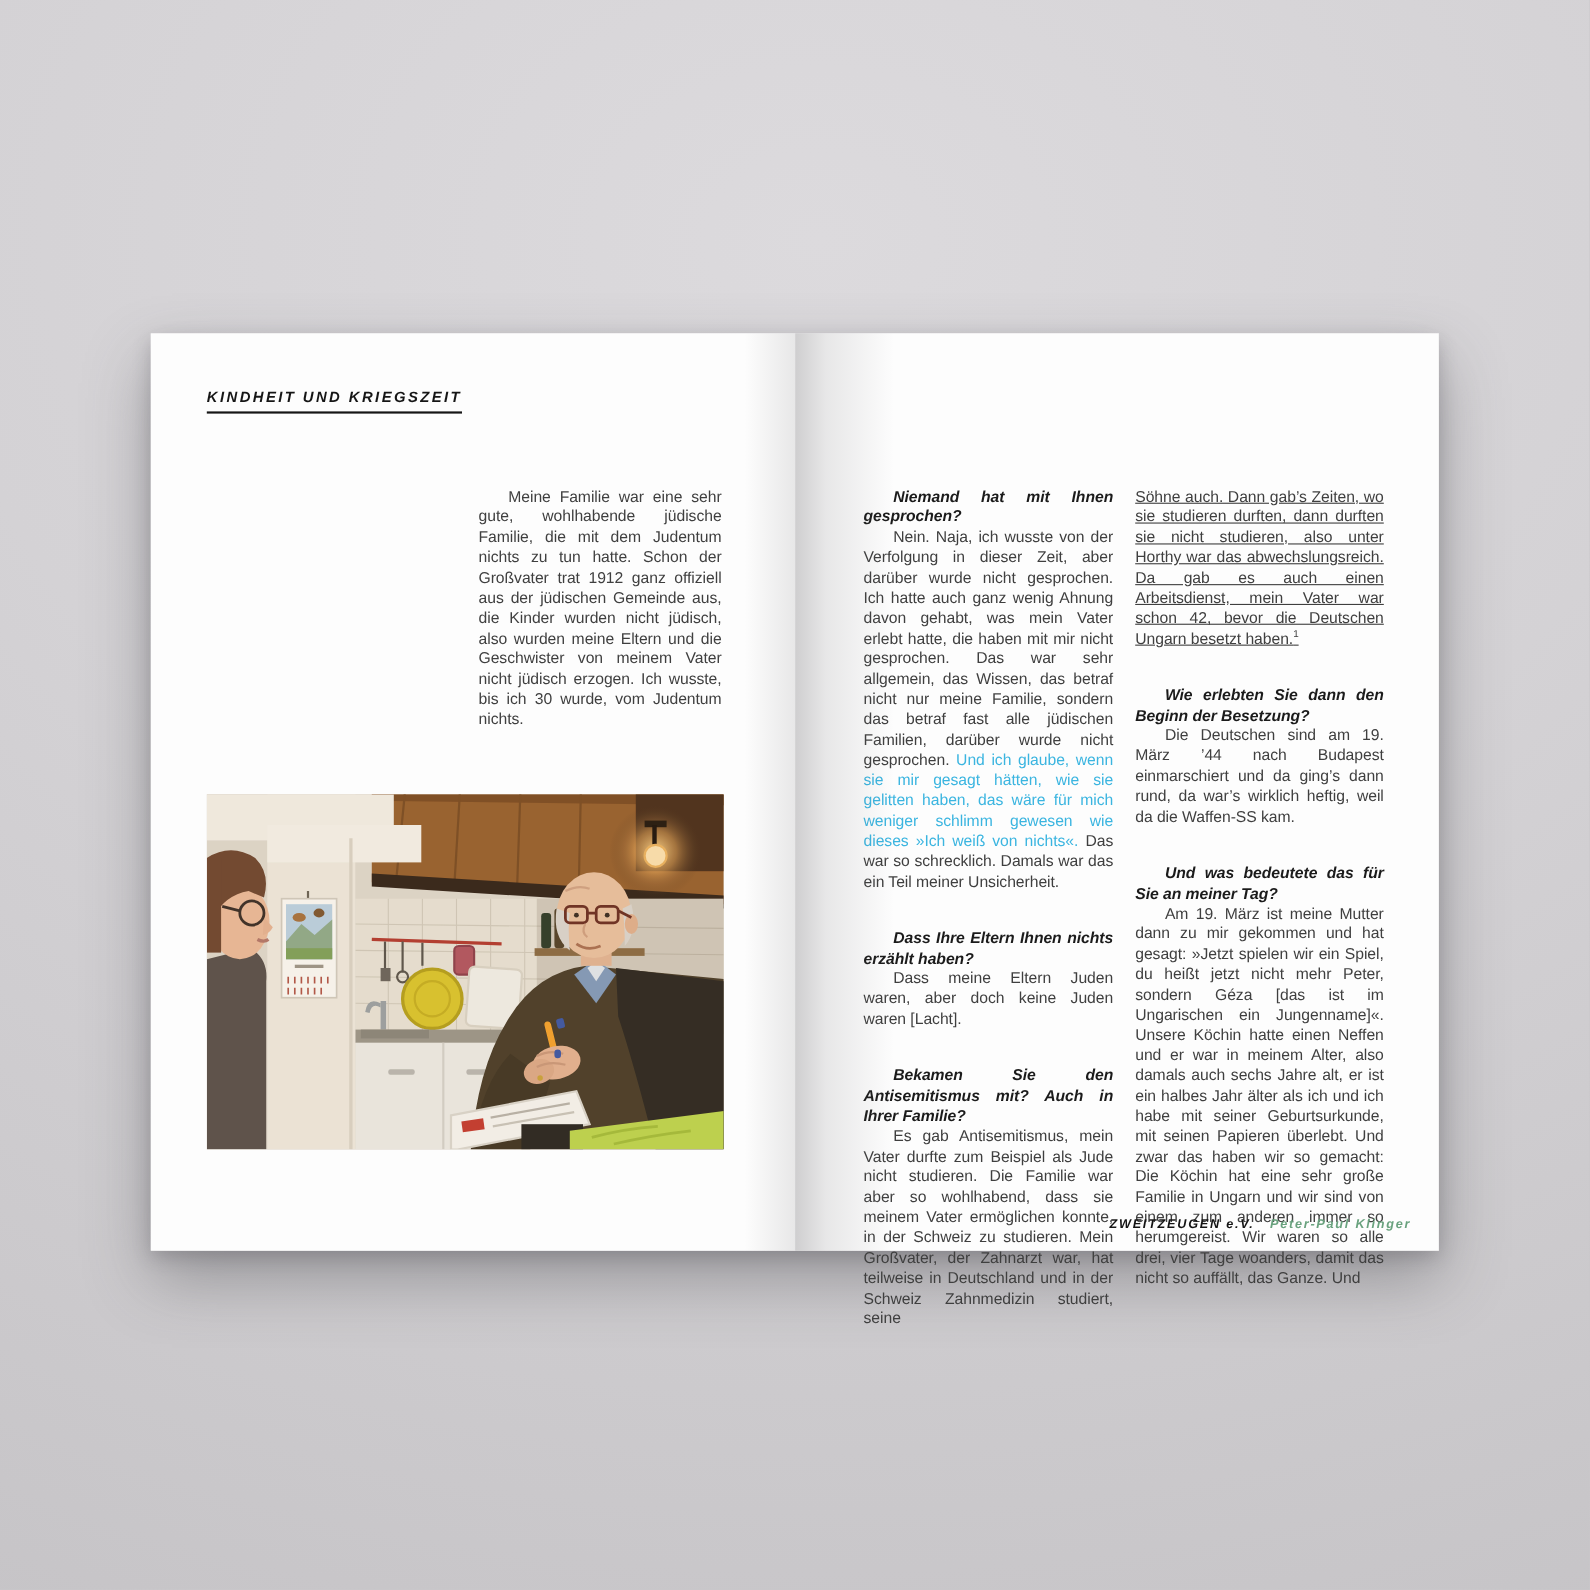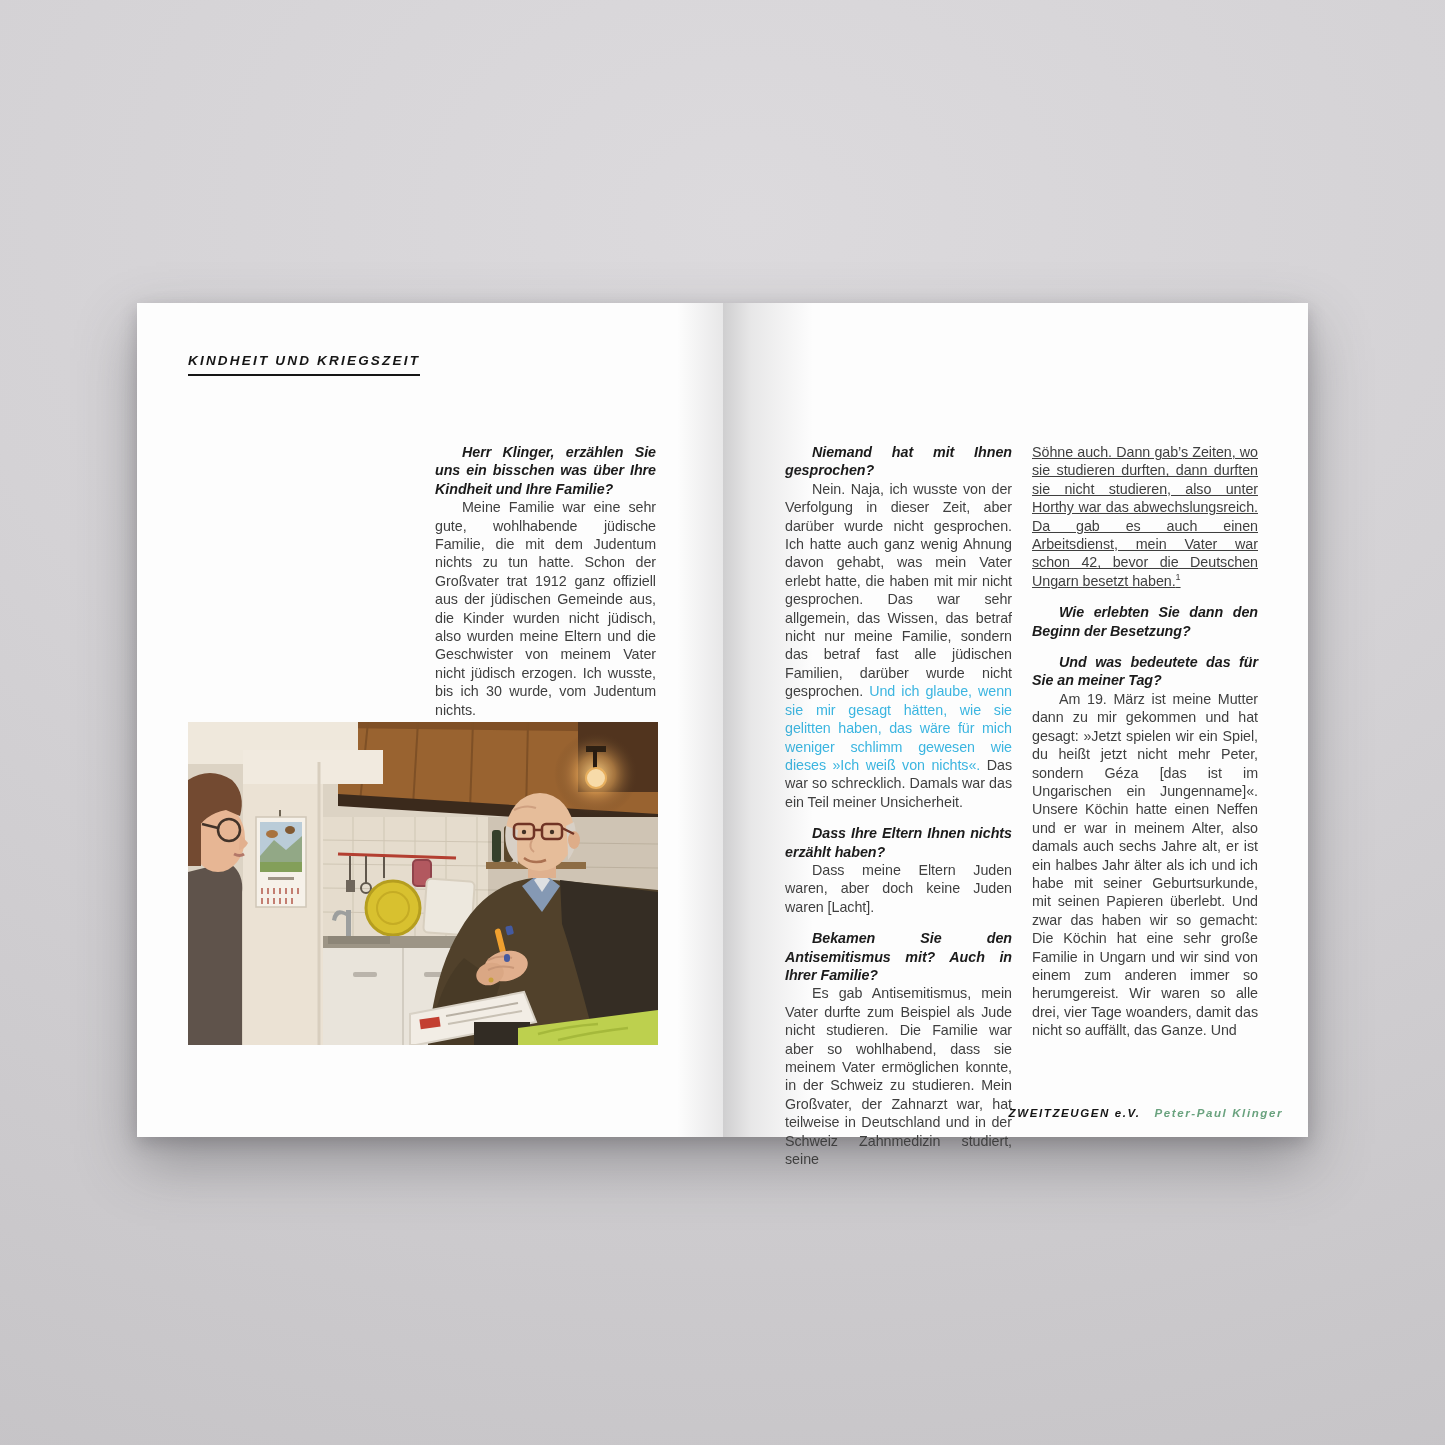--- a/index.html
+++ b/index.html
@@ -25,21 +25,21 @@
     font-size:13.5px;font-weight:bold;font-style:italic;letter-spacing:2.2px;
     color:#161616;padding-bottom:6px;border-bottom:2.5px solid #161616;white-space:nowrap;}
 
   .textcol{position:absolute;top:140px;text-align:justify;
     font-size:14.3px;line-height:18.4px;letter-spacing:-.05px;color:#3f3f3f;
     hyphens:none;}
   .lp-col{left:298px;width:221px;}
   .col1{left:62px;width:227px;}
   .col2{left:309px;width:226px;}
   .textcol p{margin:0;}
-  .textcol p.question{font-weight:bold;font-style:italic;color:#1b1b1b;margin-top:13px;}
+  .textcol p.question{font-weight:bold;font-style:italic;color:#1b1b1b;margin-top:33px;}
   .textcol p:first-child{margin-top:0;}
   .question,.answer{text-indent:27px;}
   .continuation{text-indent:0;text-decoration:underline;}
   .hl{color:var(--hl,#3bb5e0);}
   sup{font-size:9px;line-height:0;vertical-align:super;}
 
   .photo-frame{position:absolute;left:51px;top:419px;width:470px;height:323px;overflow:hidden;background:#ddd6cb;}
   .photo-frame svg{display:block;}
 
   .footer{position:absolute;right:25px;bottom:18px;white-space:nowrap;
@@ -50,21 +50,20 @@
 </head>
 <body>
 
 <div class="stage">
   <div class="spread">
 
     <div class="page page-left">
       <div class="section-header">KINDHEIT UND KRIEGSZEIT</div>
 
       <div class="textcol lp-col" id="lp-col">
-          <p class="question"><span>Herr Klinger, erzählen Sie uns ein bisschen was über Ihre Kindheit und Ihre Familie?</span></p>
           <p class="answer"><span>Meine Familie war eine sehr gute, wohlhabende jüdische Familie, die mit dem Judentum nichts zu tun hatte. Schon der Großvater trat 1912 ganz offiziell aus der jüdischen Gemeinde aus, die Kinder wurden nicht jüdisch, also wurden meine Eltern und die Geschwister von meinem Vater nicht jüdisch erzogen. Ich wusste, bis ich 30 wurde, vom Judentum nichts.</span></p>
         </div>
 
       <div class="photo-frame">
         <svg width="470" height="323" viewBox="0 0 470 323" xmlns="http://www.w3.org/2000/svg">
           <defs>
             <radialGradient id="glow" cx="50%" cy="50%" r="50%">
               <stop offset="0%" stop-color="#ffd98f" stop-opacity="0.95"></stop>
               <stop offset="45%" stop-color="#e8a85a" stop-opacity="0.55"></stop>
               <stop offset="100%" stop-color="#4a2f1c" stop-opacity="0"></stop>
@@ -267,20 +266,21 @@
           <p class="question"><span>Niemand hat mit Ihnen gesprochen?</span></p>
           <p class="answer"><span>Nein. Naja, ich wusste von der Verfolgung in dieser Zeit, aber darüber wurde nicht gesprochen. Ich hatte auch ganz wenig Ahnung davon gehabt, was mein Vater erlebt hatte, die haben mit mir nicht gesprochen. Das war sehr allgemein, das Wissen, das betraf nicht nur meine Familie, sondern das betraf fast alle jüdischen Familien, darüber wurde nicht gesprochen. </span><span class="hl">Und ich glaube, wenn sie mir gesagt hätten, wie sie gelitten haben, das wäre für mich weniger schlimm gewesen wie dieses »Ich weiß von nichts«.</span><span> Das war so schrecklich. Damals war das ein Teil meiner Unsicherheit.</span></p>
           <p class="question"><span>Dass Ihre Eltern Ihnen nichts erzählt haben?</span></p>
           <p class="answer"><span>Dass meine Eltern Juden waren, aber doch keine Juden waren [Lacht].</span></p>
           <p class="question"><span>Bekamen Sie den Antisemitismus mit? Auch in Ihrer Familie?</span></p>
           <p class="answer"><span>Es gab Antisemitismus, mein Vater durfte zum Beispiel als Jude nicht studieren. Die Familie war aber so wohlhabend, dass sie meinem Vater ermöglichen konnte, in der Schweiz zu studieren. Mein Großvater, der Zahnarzt war, hat teilweise in Deutschland und in der Schweiz Zahnmedizin studiert, seine</span></p>
         </div>
       <div class="textcol col2" id="rp-col2">
           <p class="continuation"><span>Söhne auch. Dann gab’s Zeiten, wo sie studieren durften, dann durften sie nicht studieren, also unter Horthy war das abwechslungsreich. Da gab es auch einen Arbeitsdienst, mein Vater war schon 42, bevor die Deutschen Ungarn besetzt haben.</span><sup>1</sup></p>
           <p class="question"><span>Wie erlebten Sie dann den Beginn der Besetzung?</span></p>
+          <p class="answer"><span>Die Deutschen sind am 19. März ’44 nach Budapest einmarschiert und da ging’s dann rund, da war’s wirklich heftig, weil da die Waffen-SS kam.</span></p>
           <p class="question"><span>Und was bedeutete das für Sie an meiner Tag?</span></p>
           <p class="answer"><span>Am 19. März ist meine Mutter dann zu mir gekommen und hat gesagt: »Jetzt spielen wir ein Spiel, du heißt jetzt nicht mehr Peter, sondern Géza [das ist im Ungarischen ein Jungenname]«. Unsere Köchin hatte einen Neffen und er war in meinem Alter, also damals auch sechs Jahre alt, er ist ein halbes Jahr älter als ich und ich habe mit seiner Geburtsurkunde, mit seinen Papieren überlebt. Und zwar das haben wir so gemacht: Die Köchin hat eine sehr große Familie in Ungarn und wir sind von einem zum anderen immer so herumgereist. Wir waren so alle drei, vier Tage woanders, damit das nicht so auffällt, das Ganze. Und</span></p>
         </div>
       <div class="footer">
         <span class="org">ZWEITZEUGEN e.V.</span><span class="person">Peter-Paul Klinger</span>
       </div>
     </div>
 
   </div>
 </div>

